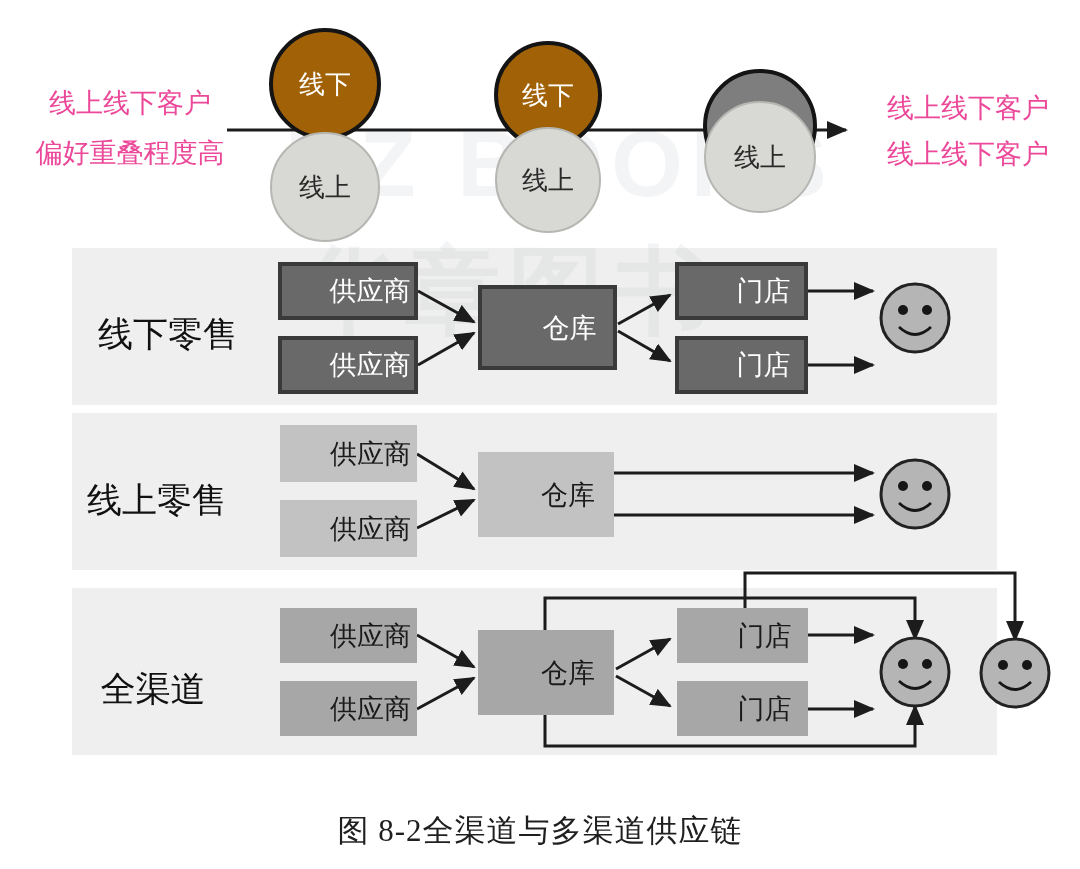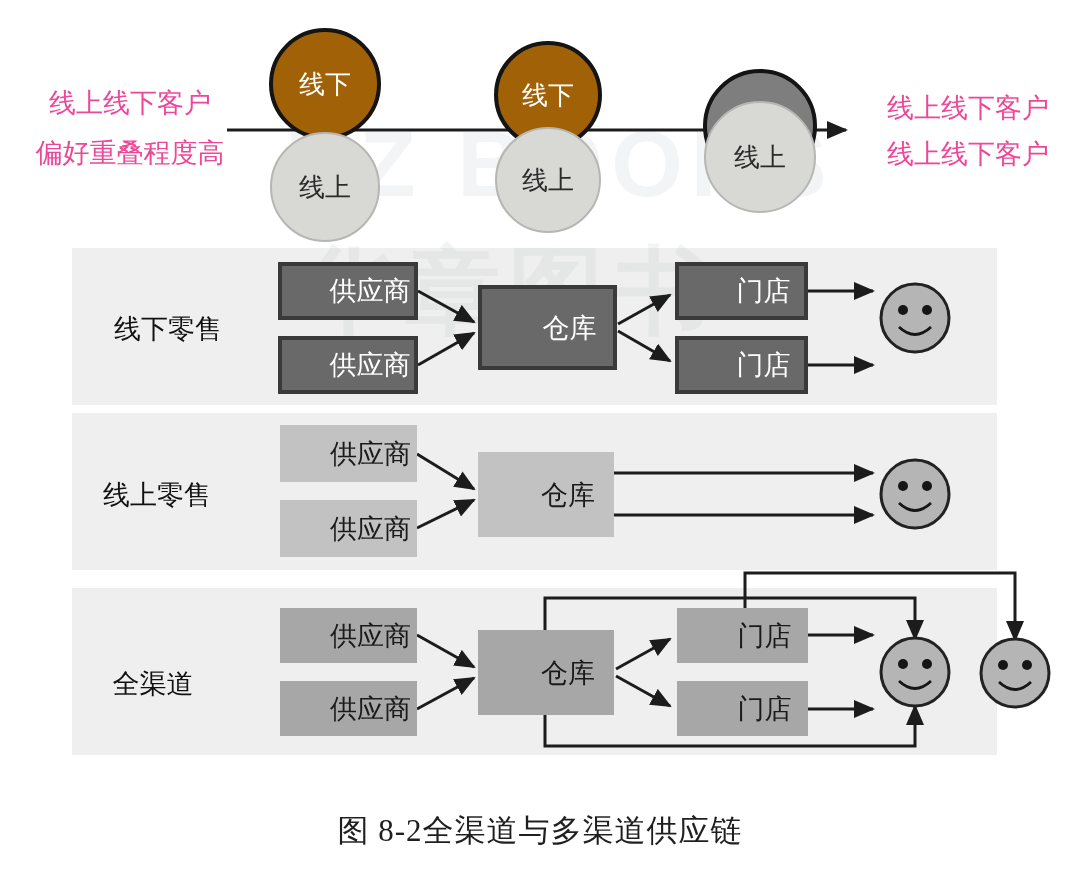--- a/index.html
+++ b/index.html
@@ -34,21 +34,21 @@
   .c3d { left:703px; top:69px;  width:114px; height:114px; }
   .c3l { left:704px; top:101px; width:112px; height:112px; }
 
   
   .panel { position:absolute; left:72px; width:925px; background:#efefef; z-index:1; }
   .p1 { top:248px; height:157px; }
   .p2 { top:413px; height:157px; }
   .p3 { top:588px; height:167px; }
 
   
-  .rowlabel { position:absolute; width:150px; text-align:center; font-size:27px; color:#111; z-index:10; }
+  .rowlabel { position:absolute; width:150px; text-align:center; font-size:35px; color:#111; z-index:10; }
   .rl1 { left:93px; top:311px; }
   .rl2 { left:82px; top:477px; }
   .rl3 { left:78px; top:666px; }
 
   
   .box { position:absolute; display:flex; align-items:center; justify-content:center;
          font-size:27px; z-index:10; box-sizing:border-box;padding-left:44px; }
   .box.r1 { background:#696969; border:4px solid #3a3a3a; color:#ffffff; }
   .box.r2 { background:#c2c2c2; color:#1a1a1a; }
   .box.r3 { background:#a7a7a7; color:#1a1a1a; }

